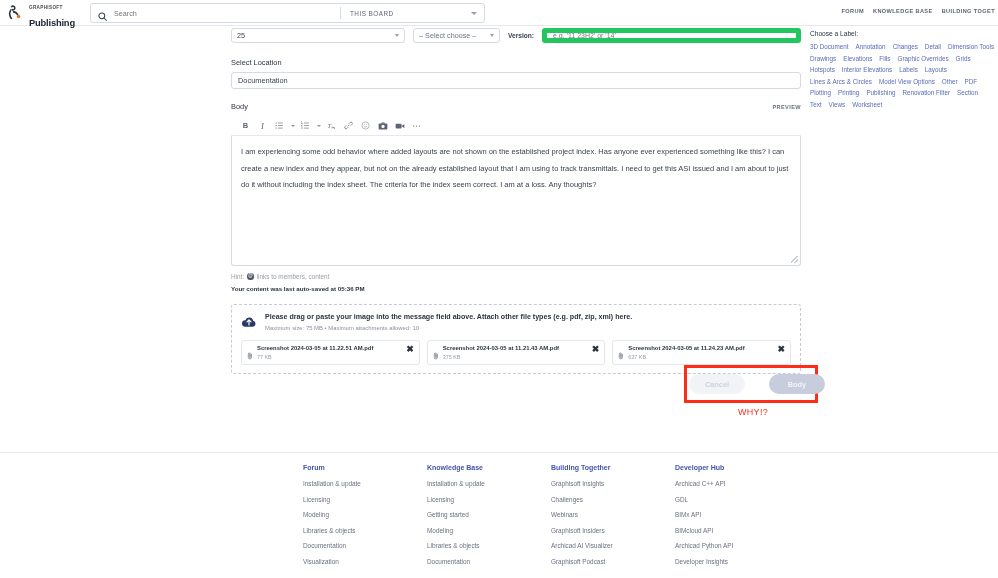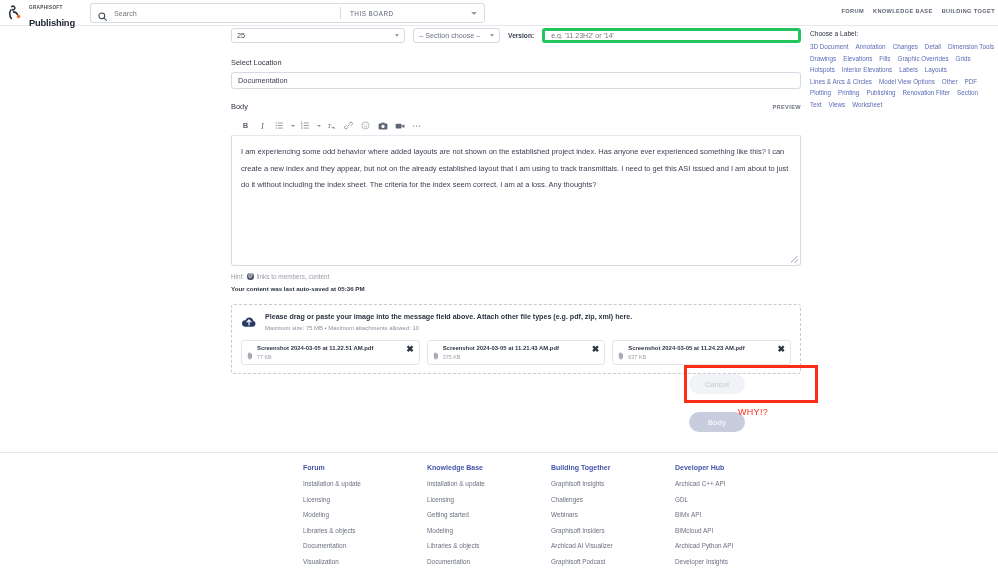--- a/index.html
+++ b/index.html
@@ -53,21 +53,21 @@
     height: 15px; border: 1px solid #d6dae2; border-radius: 3px; background: #fff;
     display: flex; align-items: center; justify-content: space-between;
     font-size: 7.2px; color: #3b4252; padding: 0 5px;
   }
   .sel-qty { width: 183px; margin-top: -2px; }
   .sel-choose { width: 91px; margin-top: -2px; color: #6b7280; }
   .sel .cv { width: 0; height: 0; border-left: 2.6px solid transparent; border-right: 2.6px solid transparent;
              border-top: 3px solid #98a0ae; }
   .ver-label { font-size: 6.6px; font-weight: 700; color: #3b4252; margin-top: -2px; }
   .ver-input {
-    width: 272px; height: 15px; border: 3px solid #22c55e; border-radius: 3px;
+    width: 272px; height: 15px; border: 5px solid #22c55e; border-radius: 3px;
     font-size: 7px; color: #b3b8c2; padding: 0 6px; outline: none;
     font-family: "Liberation Sans", sans-serif; margin-top: -2px; background: #fff;
   }
 
   .field-label { font-size: 7.4px; color: #2b3340; margin: 12px 0 5px 0; }
   .sel-location {
     width: 570px; height: 17px; border: 1px solid #d6dae2; border-radius: 3px; background: #fff;
     display: flex; align-items: center; justify-content: space-between;
     font-size: 7.4px; color: #3b4252; padding: 0 6px;
   }
@@ -114,21 +114,21 @@
   .f-meta { flex: 1; min-width: 0; }
   .f-name { font-size: 5.9px; font-weight: 700; color: #2b3340; white-space: nowrap; overflow: hidden; text-overflow: ellipsis; }
   .f-size { font-size: 5.4px; color: #9aa0ab; margin-top: 3px; }
   .f-x { font-size: 9px; color: #2b3340; font-weight: 700; line-height: 9px; flex: none; }
 
   
   .actions-annot {
     position: absolute; left: 684px; top: 365px; width: 134px; height: 38px;
     border: 3px solid #ff2d16;
   }
-  .actions { position: absolute; left: 689px; top: 374px; display: flex; gap: 18px; align-items: flex-start; flex-direction: column; }
+  .actions { position: absolute; left: 689px; top: 374px; display: flex; gap: 24px; align-items: flex-start; }
   .btn {
     height: 20px; border-radius: 10px; display: flex; align-items: center; justify-content: center;
     font-size: 7.4px; font-weight: 600;
   }
   .btn-cancel { width: 56px; background: #f2f3f6; color: #ced2da; }
   .btn-post { width: 56px; background: #c8cddd; color: #f1f3f8; }
   .why { position: absolute; left: 738px; top: 407px; font-size: 9px; font-weight: 400; color: #ff2d16; letter-spacing: .3px; }
 
   
   .labels { position: absolute; left: 810px; top: 30px; width: 186px; }
@@ -183,21 +183,21 @@
 </div>
 
 <div class="main">
 
   <div class="row-selects">
     <div class="sel sel-qty">
       <span>25</span>
       <span class="cv"></span>
     </div>
     <div class="sel sel-choose">
-      <span>– Section choose –</span>
+      <span>– Select choose –</span>
       <span class="cv"></span>
     </div>
     <span class="ver-label">Version:</span>
     <input class="ver-input" type="text" placeholder="e.g. '11 23H2' or '14'" style="">
   </div>
 
   <div class="field-label">Select Location</div>
   <div class="sel-location">
     <span>Documentation</span>
     <span class="cv"></span>

